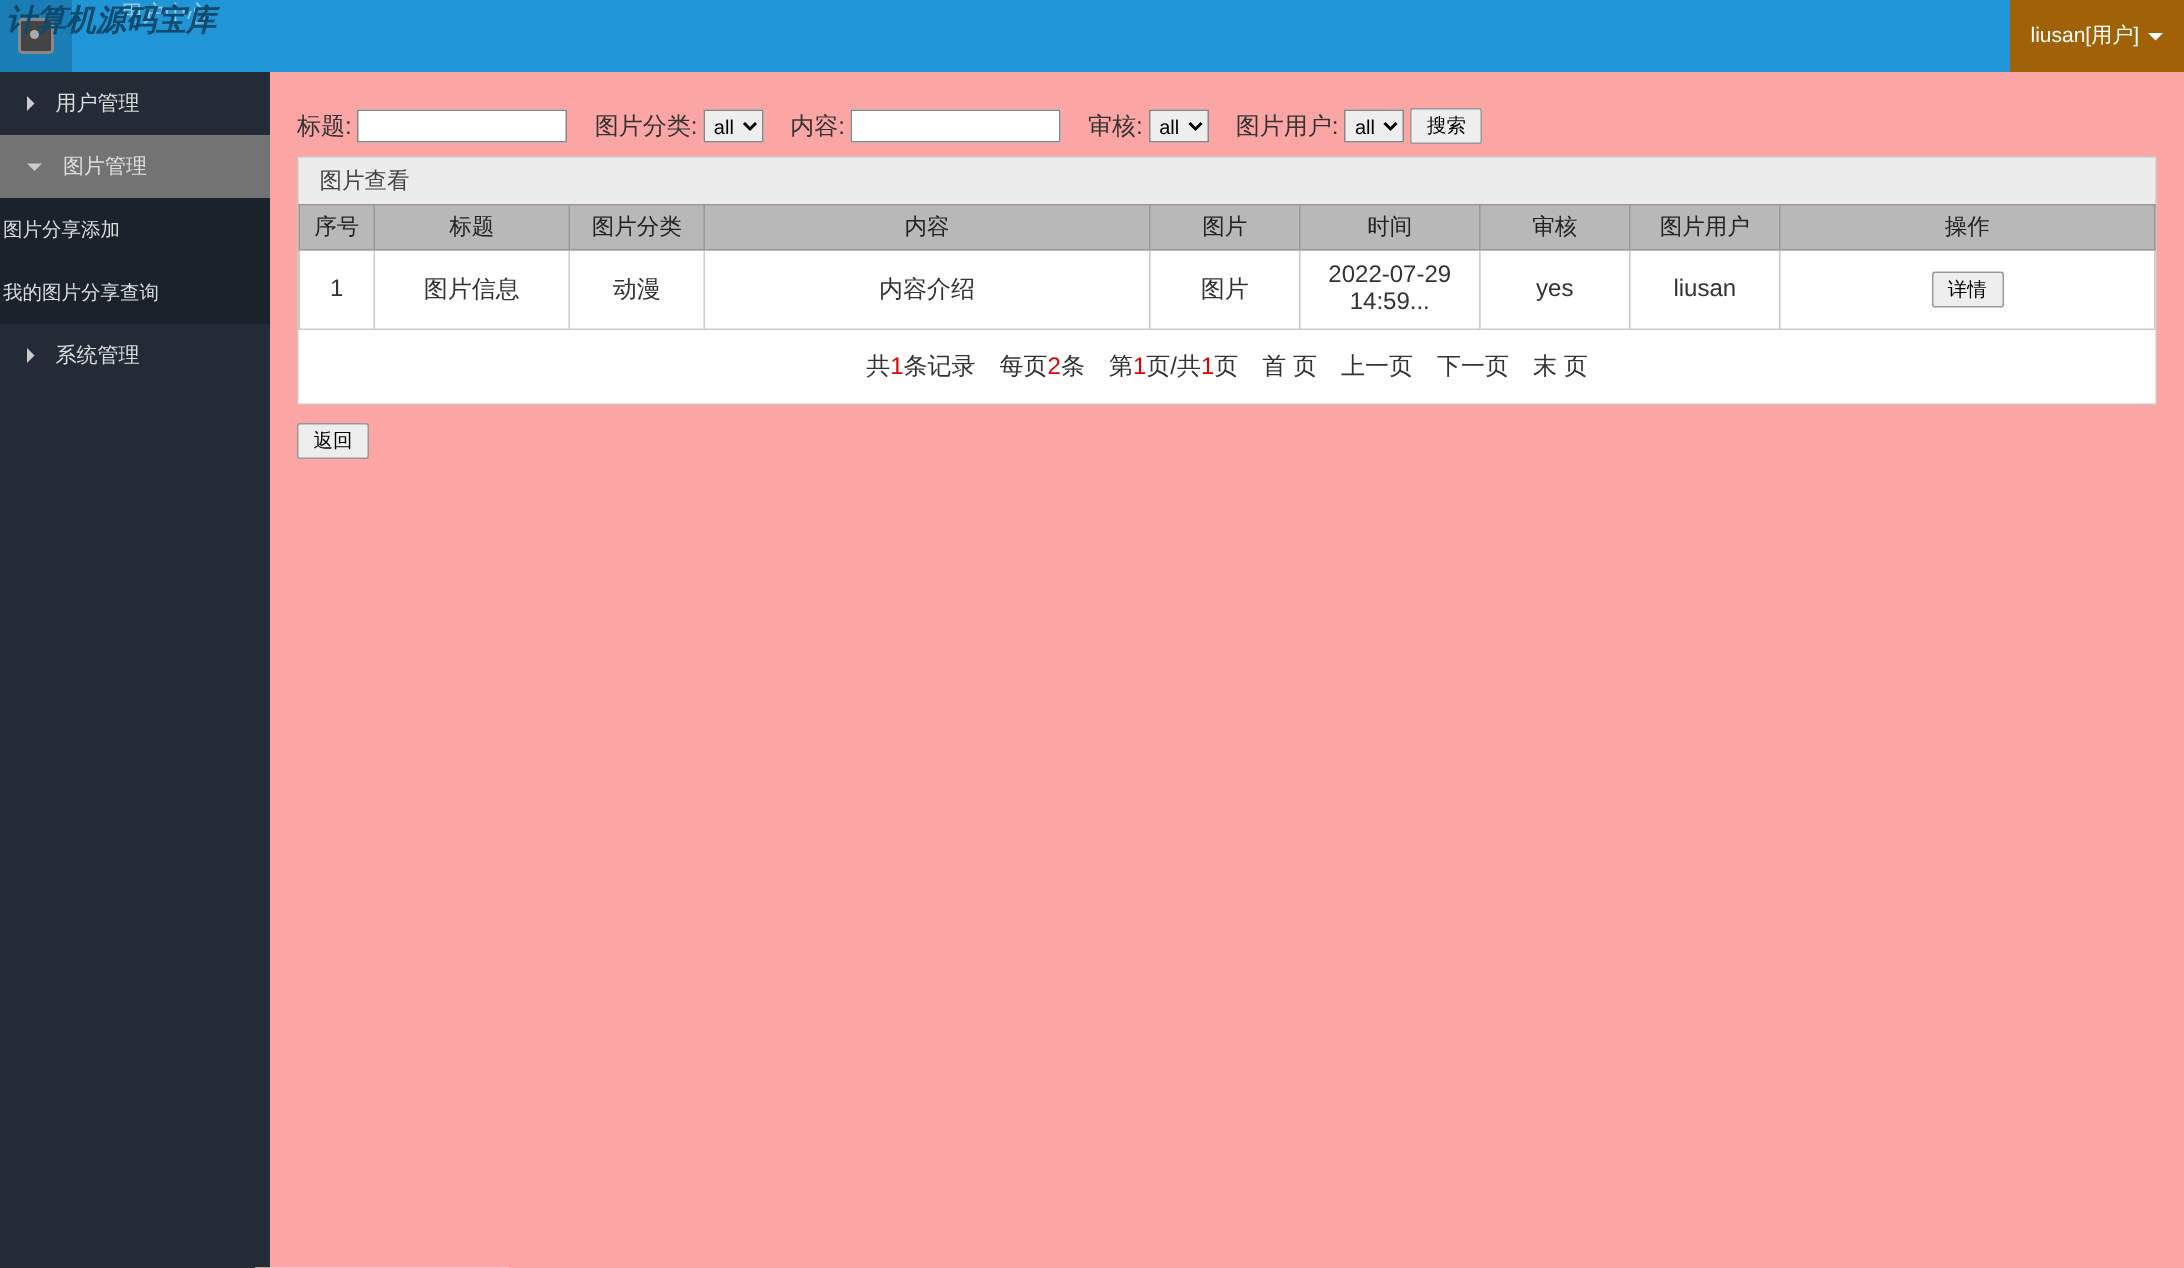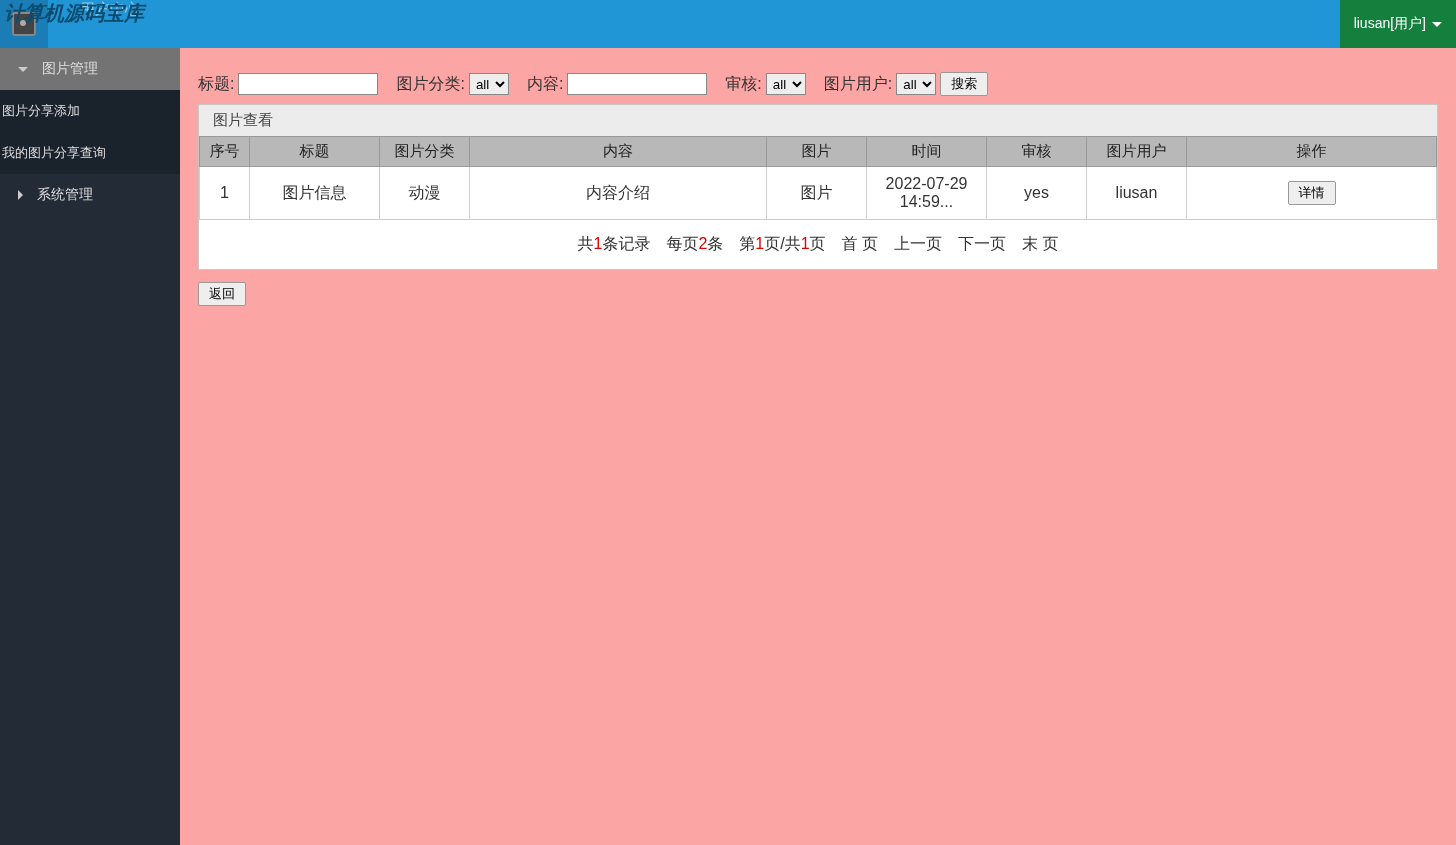--- a/index.html
+++ b/index.html
@@ -62,21 +62,21 @@
       opacity: 0.5;
     }
     .topbar-user {
       color: #fff;
       display: flex;
       align-items: center;
       gap: 6px;
       padding: 0 14px;
       height: 48px;
       cursor: pointer;
-      background: #15803d;
+      background: #a16207;
     }
     .caret-down {
       width: 0; height: 0;
       border-left: 5px solid transparent;
       border-right: 5px solid transparent;
       border-top: 5px solid #fff;
     }
     
     .layout {
       display: flex;
@@ -214,20 +214,24 @@
     <div class="topbar-center">用户中心</div>
   </div>
   <div class="topbar-user">
     <span>liusan[用户]</span>
     <span class="caret-down"></span>
   </div>
 </div>
 
 <div class="layout">
   <div class="sidebar">
+    <div class="nav-item">
+      <span class="chevron-right"></span>
+      <span>用户管理</span>
+    </div>
     <div class="nav-item active">
       <span class="chevron-down-s"></span>
       <span>图片管理</span>
     </div>
     <div class="nav-sub">
       <span>图片分享添加</span>
     </div>
     <div class="nav-sub">
       <span>我的图片分享查询</span>
     </div>

